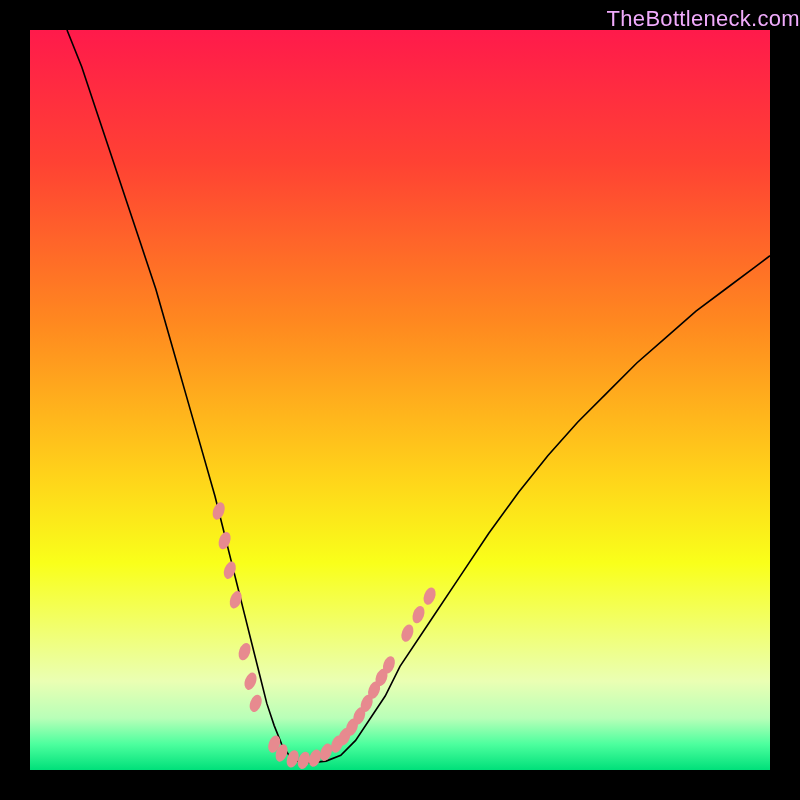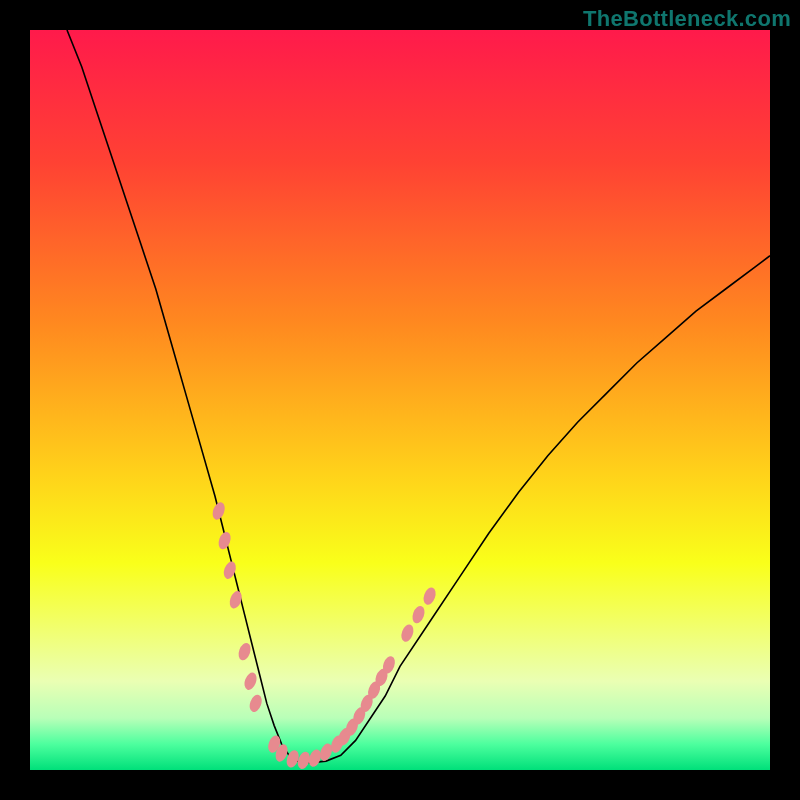--- a/index.html
+++ b/index.html
@@ -1,18 +1,18 @@
 <!DOCTYPE html>
 <html><head>
 <meta charset="utf-8">
 <style>
   html,body{margin:0;padding:0;width:800px;height:800px;overflow:hidden;background:#000;font-family:Arial,Helvetica,sans-serif}
   .frame{position:absolute;inset:0;background:#000}
   .plot{position:absolute;left:30px;top:30px;width:740px;height:740px;overflow:hidden}
-  .watermark{position:absolute;right:9px;top:6px;color:#0f766e;font-size:22px;font-weight:700;letter-spacing:.3px}
+  .watermark{position:absolute;right:0;top:6px;color:#f0abfc;font-size:22px;font-weight:400;letter-spacing:.3px}
   svg{position:absolute;left:0;top:0}
   .dot{fill:#e78a8f}
 </style>
 </head>
 <body>
 <div class="frame">
   <div class="watermark">TheBottleneck.com</div>
   <div class="plot">
     <svg id="svg" width="740" height="740" viewBox="0 0 740 740">
         <defs>

